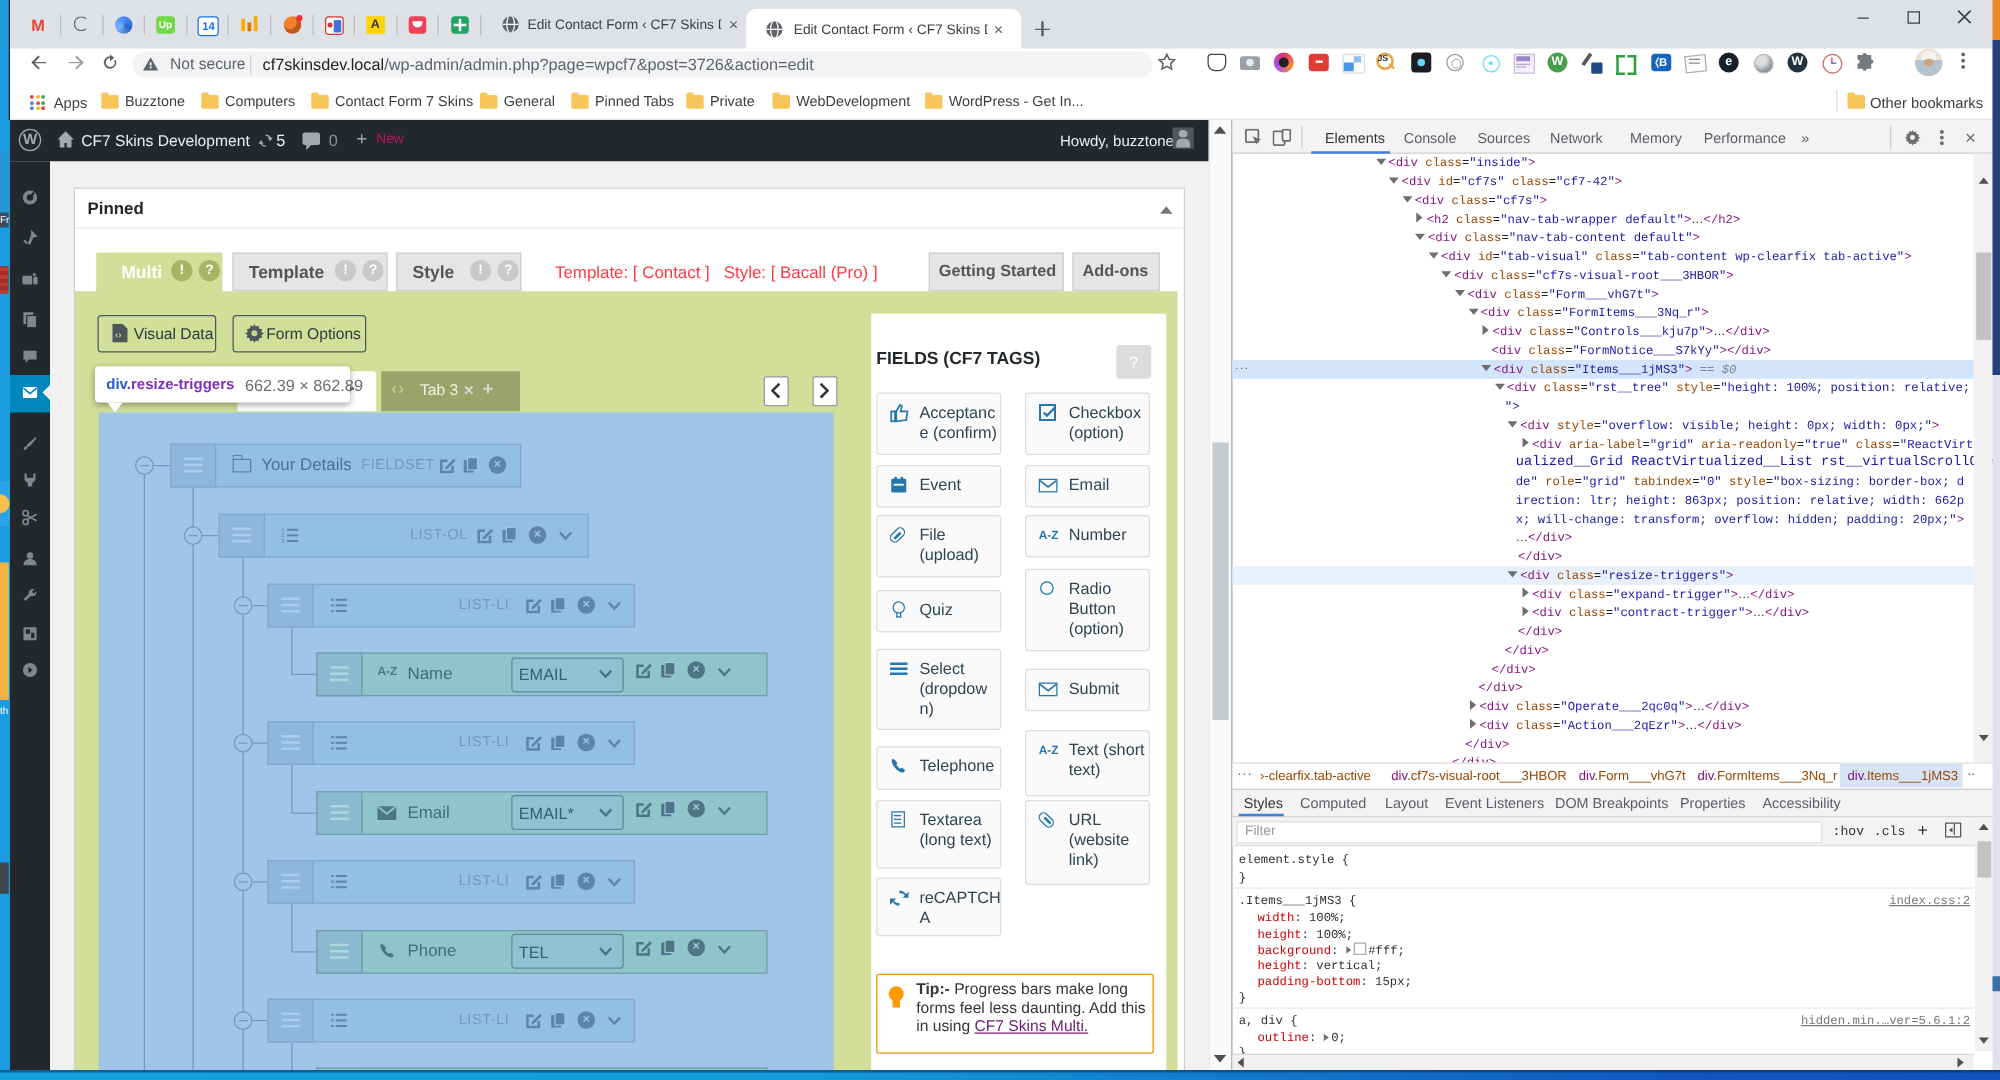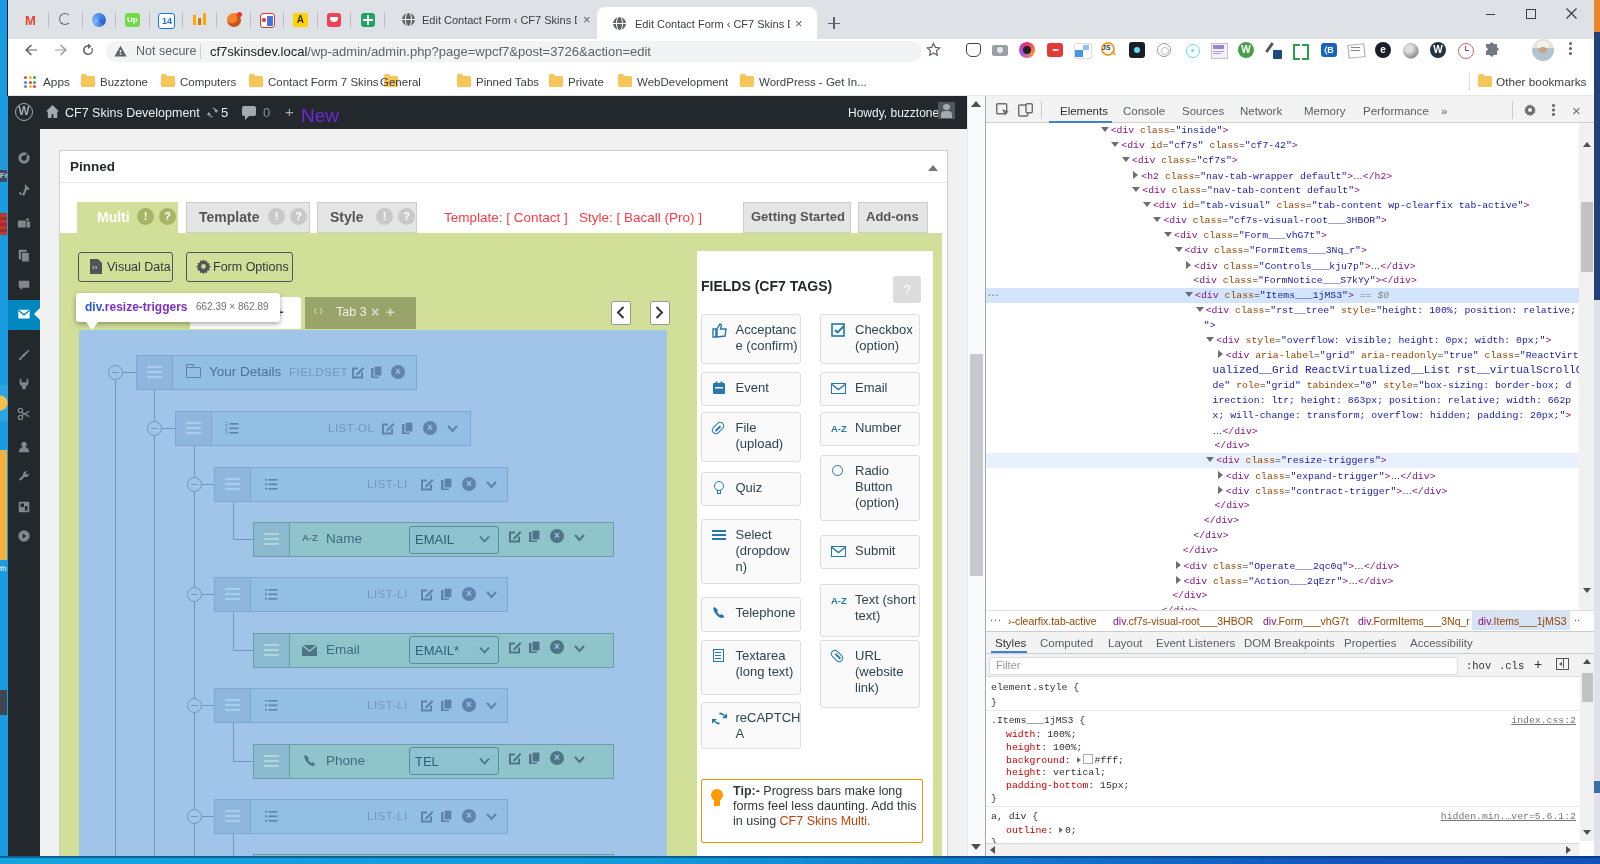--- a/index.html
+++ b/index.html
@@ -214,21 +214,21 @@
     <span style="position:absolute;left:0;top:-2px;width:6px;height:3px;background:#f6c65a;border-radius:1.5px 1.5px 0 0;"></span>
   </div>
 <div class="abs" style="left:180px;top:75px;font-size:11.5px;color:#3c4043;line-height:14px;">Computers</div>
 <div class="abs" style="left:249px;top:76px;width:14px;height:11px;background:#f6c65a;border-radius:1.5px;">
     <span style="position:absolute;left:0;top:-2px;width:6px;height:3px;background:#f6c65a;border-radius:1.5px 1.5px 0 0;"></span>
   </div>
 <div class="abs" style="left:268px;top:75px;font-size:11.5px;color:#3c4043;line-height:14px;">Contact Form 7 Skins</div>
 <div class="abs" style="left:384px;top:76px;width:14px;height:11px;background:#f6c65a;border-radius:1.5px;">
     <span style="position:absolute;left:0;top:-2px;width:6px;height:3px;background:#f6c65a;border-radius:1.5px 1.5px 0 0;"></span>
   </div>
-<div class="abs" style="left:380px;top:75px;font-size:11.5px;color:#3c4043;line-height:14px;">General</div>
+<div class="abs" style="left:403px;top:75px;font-size:11.5px;color:#3c4043;line-height:14px;">General</div>
 <div class="abs" style="left:457px;top:76px;width:14px;height:11px;background:#f6c65a;border-radius:1.5px;">
     <span style="position:absolute;left:0;top:-2px;width:6px;height:3px;background:#f6c65a;border-radius:1.5px 1.5px 0 0;"></span>
   </div>
 <div class="abs" style="left:476px;top:75px;font-size:11.5px;color:#3c4043;line-height:14px;">Pinned Tabs</div>
 <div class="abs" style="left:549px;top:76px;width:14px;height:11px;background:#f6c65a;border-radius:1.5px;">
     <span style="position:absolute;left:0;top:-2px;width:6px;height:3px;background:#f6c65a;border-radius:1.5px 1.5px 0 0;"></span>
   </div>
 <div class="abs" style="left:568px;top:75px;font-size:11.5px;color:#3c4043;line-height:14px;">Private</div>
 <div class="abs" style="left:618px;top:76px;width:14px;height:11px;background:#f6c65a;border-radius:1.5px;">
     <span style="position:absolute;left:0;top:-2px;width:6px;height:3px;background:#f6c65a;border-radius:1.5px 1.5px 0 0;"></span>
@@ -251,21 +251,21 @@
   </svg>
 <div class="abs" style="left:65px;top:106px;font-size:12.5px;color:#eee;line-height:15px;">CF7 Skins Development</div>
 <svg class="abs" style="left:206px;top:106px" width="13" height="13" viewBox="0 0 16 16">
     <path d="M8 2a6 6 0 015.2 3H15l-2.5 3.5L10 5h1.8A4.5 4.5 0 008 3.5zM8 14a6 6 0 01-5.2-3H1l2.5-3.5L6 11H4.2A4.5 4.5 0 008 12.5z" fill="#a7aaad"></path>
   </svg>
 <div class="abs" style="left:221px;top:105px;font-size:13px;color:#eee;">5</div>
 <div class="abs" style="left:242px;top:106px;width:14px;height:10px;background:#a7aaad;border-radius:2px;"></div>
 <div class="abs tri" style="left:245px;top:116px;border-left:4px solid #a7aaad;border-bottom:4px solid transparent;"></div>
 <div class="abs" style="left:263px;top:105px;font-size:13px;color:#8e9296;">0</div>
 <div class="abs" style="left:285px;top:104px;font-size:15px;color:#a7aaad;line-height:16px;">+</div>
-<div class="abs" style="left:301px;top:105px;font-size:19px;color:#6d28d9;">New</div>
+<div class="abs" style="left:301px;top:105px;font-size:11px;color:#be185d;">New</div>
 <div class="abs" style="left:848px;top:106px;font-size:12px;color:#eee;">Howdy, buzztone</div>
 <div class="abs" style="left:938px;top:102px;width:17px;height:17px;background:#50575e;">
     <span style="position:absolute;left:5px;top:2px;width:7px;height:6px;border-radius:50%;background:#a7aaad;"></span>
     <span style="position:absolute;left:3px;top:9px;width:11px;height:7px;border-radius:4px 4px 0 0;background:#a7aaad;"></span>
   </div>
 <div class="abs" style="left:8px;top:129px;width:32px;height:728px;background:#23282d;"></div>
 <div class="abs" style="left:8px;top:300px;width:32px;height:30px;background:#0087be;"></div>
 <div class="abs tri" style="left:34px;top:308px;border-right:6px solid #f1f1f1;border-top:6px solid transparent;border-bottom:6px solid transparent;"></div>
 <svg class="abs" style="left:17px;top:151px" width="14" height="14" viewBox="0 0 16 16">
     <circle cx="8" cy="8" r="6.5" fill="#82878c"></circle>
@@ -628,21 +628,21 @@
     </svg>
 <div class="abs" style="left:471px;top:420.5px;width:14px;height:14px;border-radius:50%;background:#4e7584;color:#a0c5e8;font-size:10px;font-weight:bold;text-align:center;line-height:14px;">×</div>
 <svg class="abs" style="left:494px;top:422.5px" width="13" height="13" viewBox="0 0 13 13">
       <path d="M2 4l4.5 5L11 4" fill="none" stroke="#4e7584" stroke-width="2"></path>
     </svg>
 <div class="abs" style="left:174px;top:524px;width:361px;height:3px;background:#8fc4ca;border:1px solid #6e9cab;border-bottom:none;box-sizing:border-box;"></div>
 </div>
 <div class="abs" style="left:76px;top:293px;width:204px;height:29px;background:#fff;border-radius:3px;box-shadow:0 2px 5px rgba(0,0,0,.35);"></div>
 <div class="abs tri" style="left:86px;top:322px;border-top:8px solid #fff;border-left:6px solid transparent;border-right:6px solid transparent;"></div>
 <div class="abs" style="left:85px;top:300px;font-size:12px;font-weight:600;"><span style="color:#2759cf;">div</span><span style="color:#7d2fbd;">.resize-triggers</span></div>
-<div class="abs" style="left:196px;top:301px;font-size:10px;color:#6e6e6e;">662.39 × 862.89</div>
+<div class="abs" style="left:196px;top:301px;font-size:13px;color:#6e6e6e;">662.39 × 862.89</div>
 <div class="abs" style="left:697px;top:251px;width:236px;height:606px;background:#fff;"></div>
 <div class="abs" style="left:701px;top:278px;font-size:14px;font-weight:bold;color:#23282d;">FIELDS (CF7 TAGS)</div>
 <div class="abs" style="left:893px;top:276px;width:28px;height:27px;background:#dcdcdc;border-radius:3px;color:#fff;font-size:13px;text-align:center;line-height:27px;">?</div>
 <div class="abs" style="left:700.5px;top:314px;width:100px;height:50px;background:#fafafa;border:1px solid #ddd;border-radius:3px;box-sizing:border-box;"></div>
 <svg class="abs" style="left:711.5px;top:323px" width="15" height="15" viewBox="0 0 15 15">
     <path d="M1 6h3v8H1zM5 14V6l3-5 1.5 1-1 4H14l-1 7z" fill="none" stroke="#2577ae" stroke-width="1.4"></path>
   </svg>
 <div class="abs" style="left:735.5px;top:322px;width:64px;font-size:13px;line-height:16px;color:#2e4453;">Acceptanc<br>e (confirm)</div>
 <div class="abs" style="left:700.5px;top:372px;width:100px;height:34px;background:#fafafa;border:1px solid #ddd;border-radius:3px;box-sizing:border-box;"></div>
 <svg class="abs" style="left:711.5px;top:381px" width="14" height="14" viewBox="0 0 14 14">
@@ -708,21 +708,21 @@
 <div class="abs" style="left:820px;top:584px;width:100px;height:53px;background:#fafafa;border:1px solid #ddd;border-radius:3px;box-sizing:border-box;"></div>
 <div class="abs" style="left:831px;top:595px;font-size:9.5px;font-weight:bold;color:#2577ae;">A-Z</div>
 <div class="abs" style="left:855px;top:592px;width:64px;font-size:13px;line-height:16px;color:#2e4453;">Text (short<br>text)</div>
 <div class="abs" style="left:820px;top:640px;width:100px;height:68px;background:#fafafa;border:1px solid #ddd;border-radius:3px;box-sizing:border-box;"></div>
 <div class="abs" style="left:833px;top:649px;width:8px;height:14px;border:1.5px solid #2577ae;border-radius:5px;box-sizing:border-box;transform:rotate(-45deg);"></div>
 <div class="abs" style="left:836.5px;top:653px;width:1.5px;height:7px;background:#2577ae;transform:rotate(-45deg);"></div>
 <div class="abs" style="left:855px;top:648px;width:64px;font-size:13px;line-height:16px;color:#2e4453;">URL<br>(website<br>link)</div>
 <div class="abs" style="left:700.5px;top:779px;width:222px;height:64px;border:1px solid #ef9400;border-radius:2px;box-sizing:border-box;"></div>
 <div class="abs" style="left:711px;top:789px;width:12px;height:12px;border-radius:50%;background:#f90;"></div>
 <div class="abs" style="left:714px;top:800px;width:6px;height:6px;background:#f90;"></div>
-<div class="abs" style="left:733px;top:784px;width:200px;font-size:12.5px;line-height:15.2px;color:#32373c;white-space:nowrap;"><b>Tip:-</b> Progress bars make long<br>forms feel less daunting. Add this<br>in using <span style="color:#c2410c;">CF7 Skins Multi.</span></div>
+<div class="abs" style="left:733px;top:784px;width:200px;font-size:12.5px;line-height:15.2px;color:#32373c;white-space:nowrap;"><b>Tip:-</b> Progress bars make long<br>forms feel less daunting. Add this<br>in using <span style="color:#701a75;text-decoration:underline;">CF7 Skins Multi.</span></div>
 <div class="abs" style="left:967px;top:96px;width:18px;height:761px;background:#f8f9fa;border-left:1px solid #e8e8e8;box-sizing:border-box;"></div>
 <div class="abs tri" style="left:971px;top:101px;border-bottom:6px solid #505050;border-left:5px solid transparent;border-right:5px solid transparent;"></div>
 <div class="abs tri" style="left:971px;top:844px;border-top:6px solid #505050;border-left:5px solid transparent;border-right:5px solid transparent;"></div>
 <div class="abs" style="left:969.5px;top:354px;width:13px;height:222px;background:#c6c9ce;"></div>
 <div class="abs" style="left:985px;top:96px;width:615px;height:761px;background:#fff;border-left:1px solid #a6a6a6;box-sizing:border-box;"></div>
 <div class="abs" style="left:986px;top:96px;width:614px;height:27px;background:#f3f3f3;border-bottom:1px solid #d0d0d0;box-sizing:border-box;"></div>
 <svg class="abs" style="left:996px;top:103px" width="14" height="14" viewBox="0 0 14 14">
     <rect x="0.7" y="0.7" width="10" height="10" rx="1" fill="none" stroke="#6e6e6e" stroke-width="1.4"></rect>
     <path d="M6 6l7 2.8-3 .7-.7 3z" fill="#6e6e6e"></path>
   </svg>

